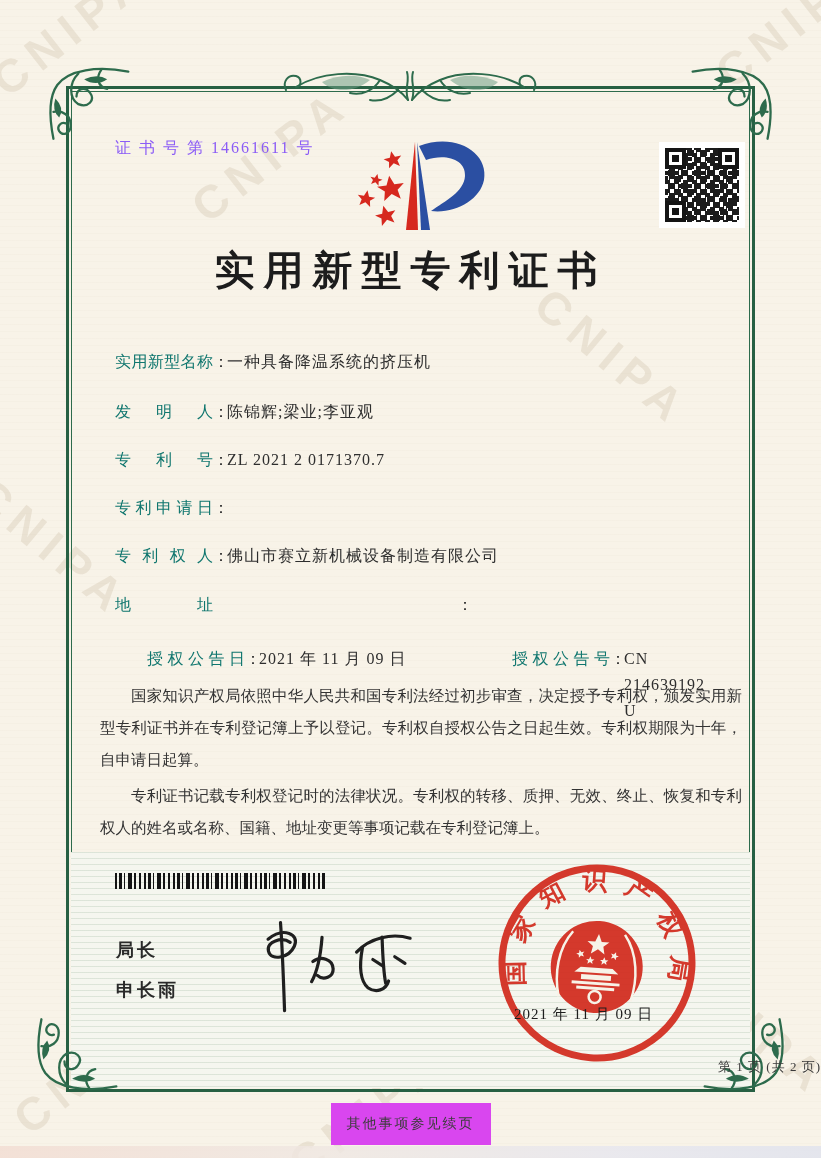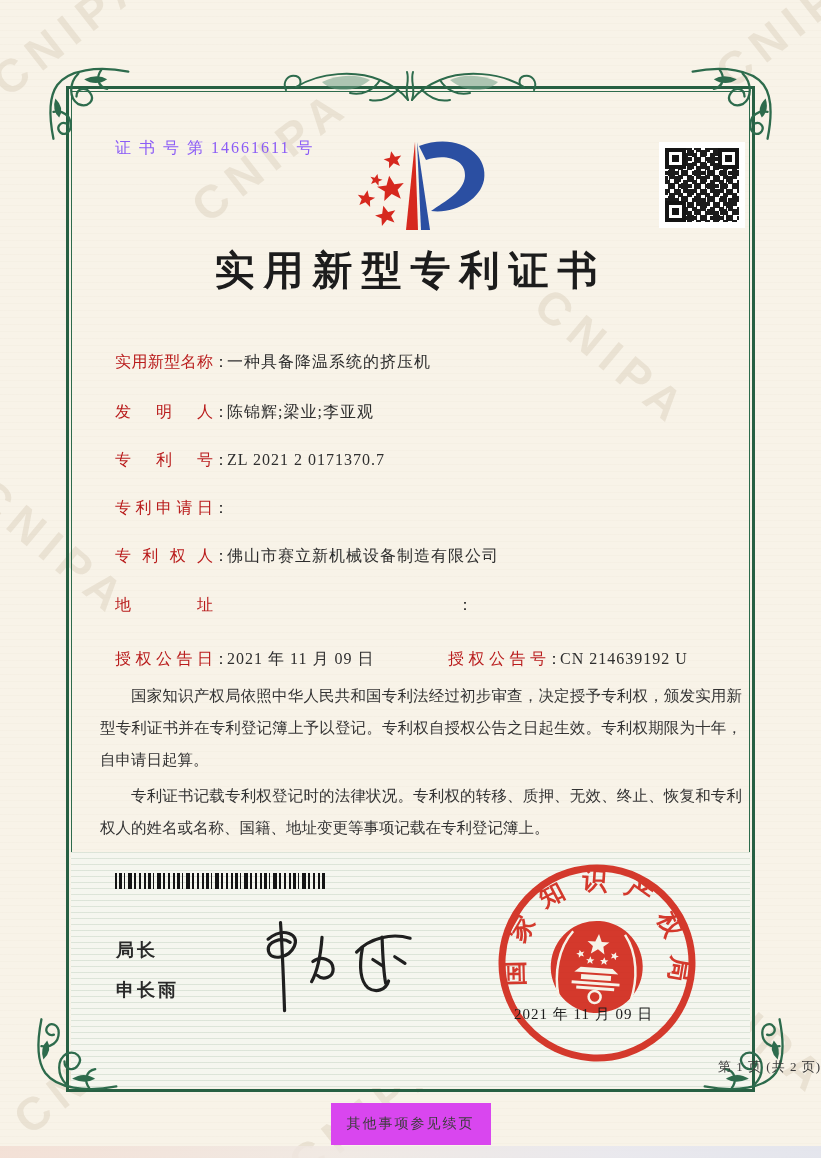--- a/index.html
+++ b/index.html
@@ -51,25 +51,25 @@
     background-size:9px 9px, 13px 13px; background-position:0 0, 3px 2px; }
   .qr-finder { position:absolute; width:21px; height:21px; border:4px solid #151515; background:#fff; }
   .qr-finder::after { content:""; position:absolute; left:3px; top:3px; width:7px; height:7px; background:#151515; }
   .qr-finder.f-tl{ left:6px; top:6px; } .qr-finder.f-tr{ right:6px; top:6px; } .qr-finder.f-bl{ left:6px; bottom:6px; }
 
   .title { position:absolute; left:0; width:100%; top:243px; text-align:center;
     font-size:40px; font-weight:bold; letter-spacing:9px; color:#1c1c1c; }
 
   
   .row { position:absolute; left:115px; width:600px; font-size:16px; line-height:26px; display:flex; }
-  .lbl { display:inline-block; width:98px; text-align:justify; text-align-last:justify; color:#b91c1c; flex:none; }
+  .lbl { display:inline-block; width:98px; text-align:justify; text-align-last:justify; color:#0f766e; flex:none; }
   .colon { flex:none; width:14px; }
   .val { letter-spacing:1px; color:#2e2e2e; }
   .r1{top:349px;} .r2{top:399px;} .r3{top:447px;} .r4{top:495px;} .r5{top:543px;} .r6{top:592px;justify-content:space-between;} .r7{top:646px;}
-  .pair { display:flex; }
+  .pair { display:flex;margin-left:32px; }
   .pair.first { width:333px; flex:none; }
 
   
   .body-text { position:absolute; left:100px; top:680px; width:642px;
     font-size:15.5px; line-height:32px; color:#333; text-align:justify; }
   .body-text p { text-indent:31px; margin-bottom:4px; }
 
   
   .barcode { position:absolute; left:115px; top:873px; width:212px; height:16px;
     background:repeating-linear-gradient(90deg,

